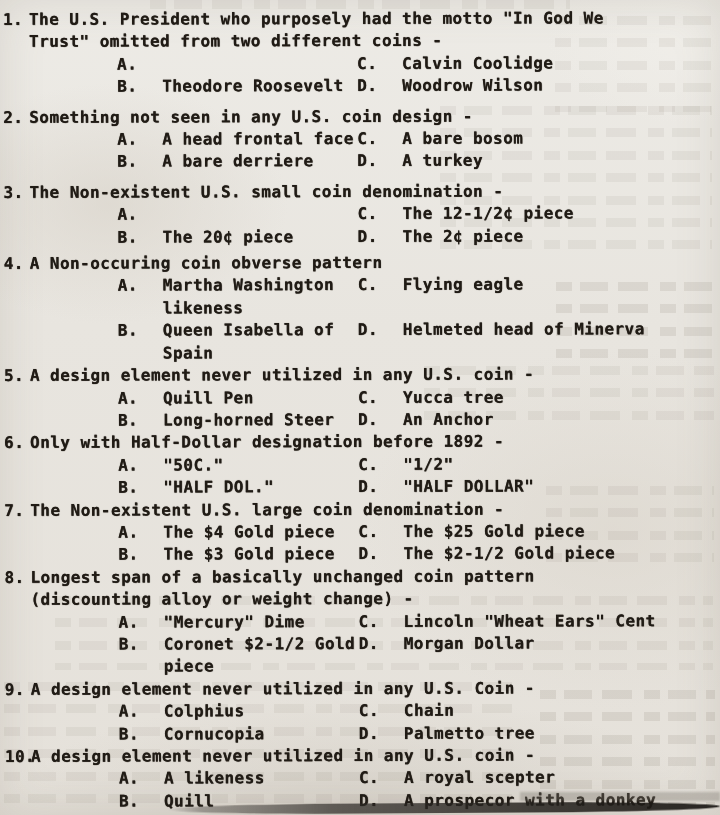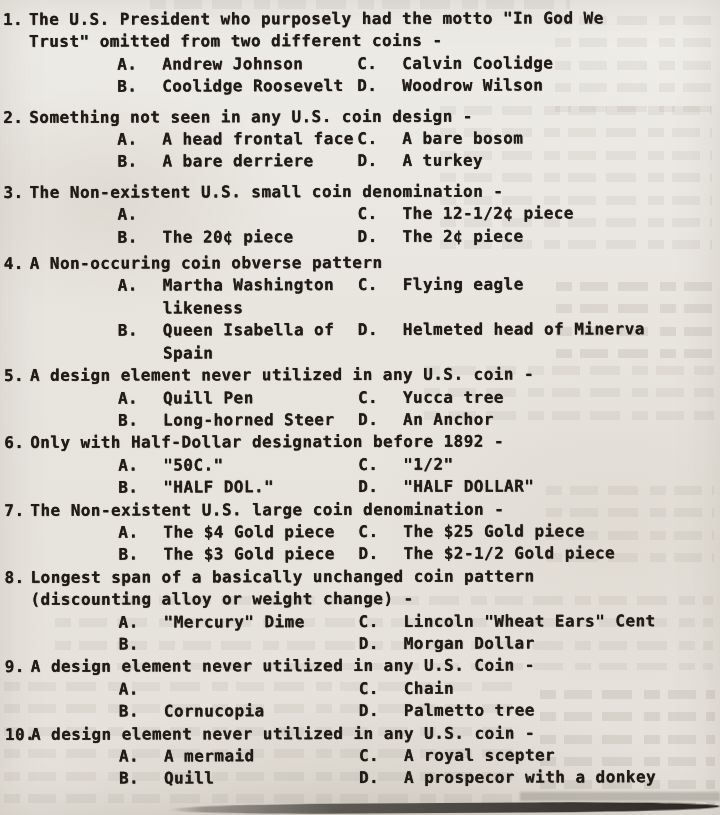--- a/index.html
+++ b/index.html
@@ -75,31 +75,30 @@
   <div class="ghost" style="left:55px;top:596px;width:658px;height:74px;"></div>
   <div class="ghost" style="left:4px;top:682px;width:520px;height:126px;"></div>
   <div class="ghost ghost-strong" style="left:540px;top:690px;width:175px;height:115px;"></div>
 
   <div class="content">
   <div class="q">
     <div class="qhead"><span class="qnum">1.</span><span>The U.S. President who purposely had the motto "In God We</span><span class="u"></span><span></span><div>Trust" omitted from two different coins -</div></div>
     <div class="opt-row">
       <div class="opt opt-left">
             <span class="letter">A.</span>
-            <span class="otext">Andrew Johnson</span>
           </div>
       <div class="opt opt-right">
             <span class="letter">C.</span>
             <span class="otext">Calvin Coolidge</span>
           </div>
     </div>
     <div class="opt-row">
       <div class="opt opt-left">
             <span class="letter">B.</span>
-            <span class="otext">Coolidge Roosevelt</span>
+            <span class="otext">Theodore Roosevelt</span>
           </div>
       <div class="opt opt-right">
             <span class="letter">D.</span>
             <span class="otext">Woodrow Wilson</span>
           </div>
     </div>
   </div>
 
   <div class="q">
     <div class="qhead"><span class="qnum">2.</span><span>Something </span><span class="u">not</span><span> seen in any U.S. coin design -</span></div>
@@ -252,33 +251,35 @@
             <span class="otext">"Mercury" Dime</span>
           </div>
       <div class="opt opt-right">
             <span class="letter">C.</span>
             <span class="otext">Lincoln "Wheat Ears" Cent</span>
           </div>
     </div>
     <div class="opt-row">
       <div class="opt opt-left">
             <span class="letter">B.</span>
+            <span class="otext">Coronet $2-1/2 Gold piece</span>
           </div>
       <div class="opt opt-right">
             <span class="letter">D.</span>
             <span class="otext">Morgan Dollar</span>
           </div>
     </div>
   </div>
 
   <div class="q">
     <div class="qhead"><span class="qnum">9.</span><span>A design element never utilized in any U.S. Coin -</span><span class="u"></span><span></span></div>
     <div class="opt-row">
       <div class="opt opt-left">
             <span class="letter">A.</span>
+            <span class="otext">Colphius</span>
           </div>
       <div class="opt opt-right">
             <span class="letter">C.</span>
             <span class="otext">Chain</span>
           </div>
     </div>
     <div class="opt-row">
       <div class="opt opt-left">
             <span class="letter">B.</span>
             <span class="otext">Cornucopia</span>
@@ -288,21 +289,21 @@
             <span class="otext">Palmetto tree</span>
           </div>
     </div>
   </div>
 
   <div class="q">
     <div class="qhead"><span class="qnum">10.</span><span>A design element never utilized in any U.S. coin -</span><span class="u"></span><span></span></div>
     <div class="opt-row">
       <div class="opt opt-left">
             <span class="letter">A.</span>
-            <span class="otext">A mermaid</span>
+            <span class="otext">A likeness</span>
           </div>
       <div class="opt opt-right">
             <span class="letter">C.</span>
             <span class="otext">A royal scepter</span>
           </div>
     </div>
     <div class="opt-row">
       <div class="opt opt-left">
             <span class="letter">B.</span>
             <span class="otext">Quill</span>

